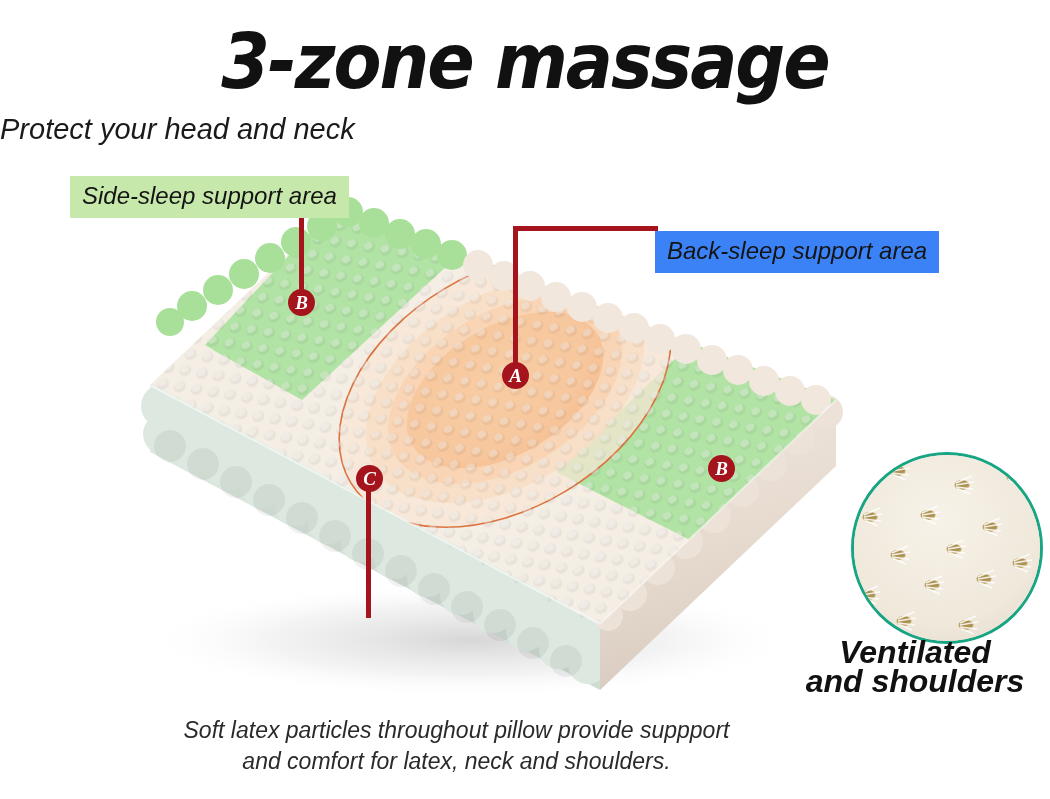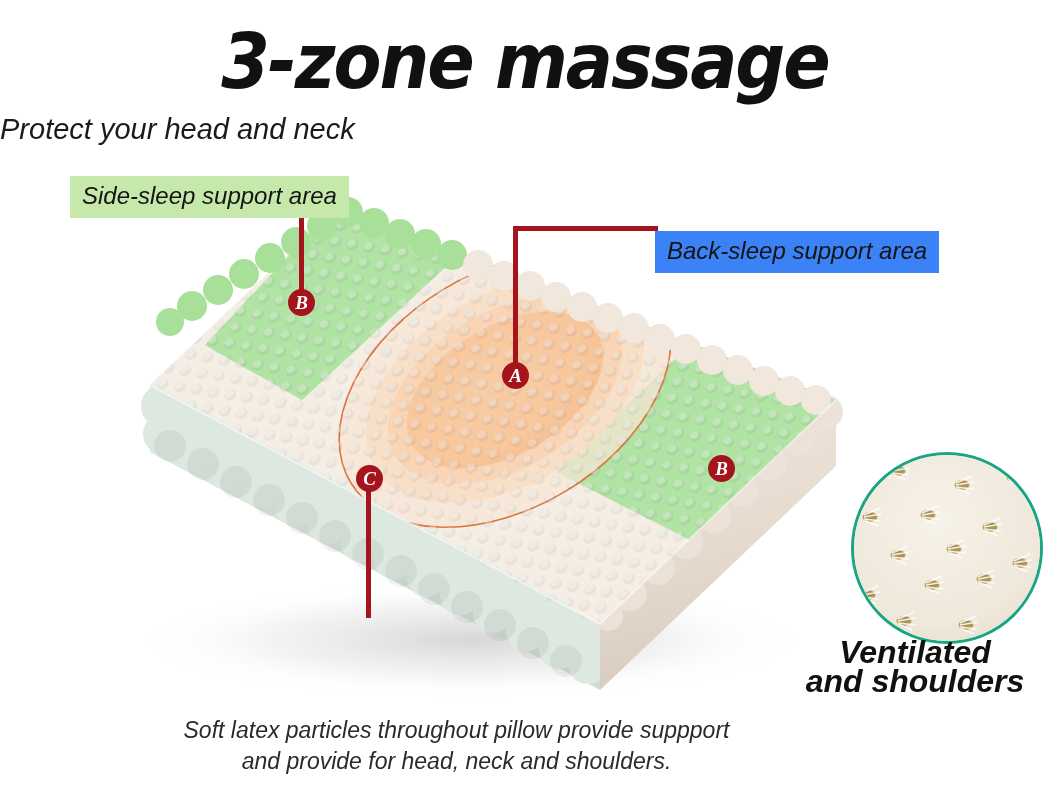--- a/index.html
+++ b/index.html
@@ -316,16 +316,16 @@
       </g>
     </svg>
   </div>
   <div id="vent-caption">
     <div>Ventilated</div>
     <div>and shoulders</div>
   </div>
 
   <div id="footer">
     <div>Soft latex particles throughout pillow provide suppport</div>
-    <div>and provide for head, neck and shoulders.</div>
+    <div>and comfort for latex, neck and shoulders.</div>
   </div>
 
 </div>
 
 </body></html>

